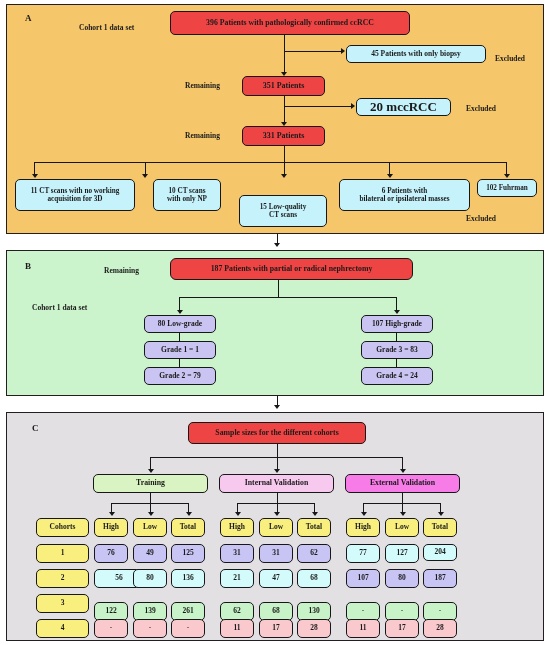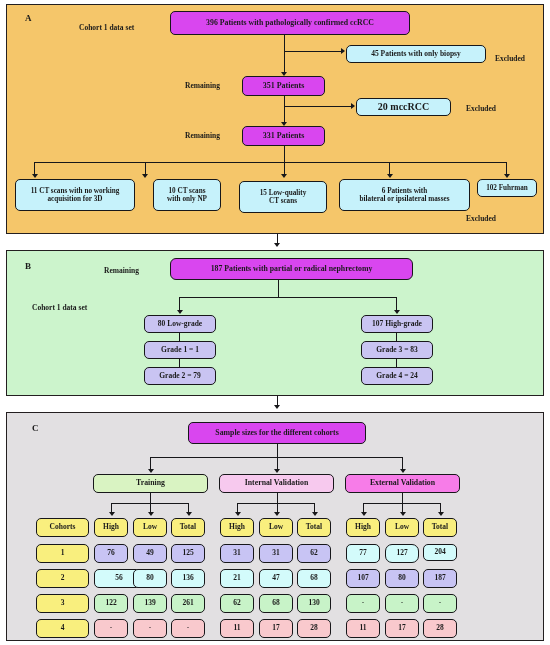--- a/index.html
+++ b/index.html
@@ -23,30 +23,30 @@
 
   
   .box{
     position:absolute;box-sizing:border-box;
     border:1.3px solid #17171a;border-radius:5px;
     display:flex;align-items:center;justify-content:center;
     text-align:center;font-weight:bold;color:#1a1a1a;
     line-height:1.12;
     padding:1px 2px;
   }
-  .yellow{background:#d946ef;}
+  .yellow{background:#ef4444;}
   .cyan{background:#c6f2fb;}
   .lav{background:#c9c4f2;}
   .pgreen{background:#d9f3c2;}
   .lpink{background:#f7c9ee;}
   .mpink{background:#f77ce8;}
   .cellyellow{background:#f9ef7e;}
   .celllav{background:#c8c4f4;}
   .cellcyan{background:#d3fbfb;}
-  .cellgreen{background:#c8f3c8;}
+  .cellgreen{background:#c8f3c8;margin-top:8px;}
   .cellpink{background:#f9c9cd;}
 
   
   .ltext{
     position:absolute;font-weight:bold;font-size:7.5px;color:#1a1a1a;
     white-space:nowrap;
   }
 
   
   .ln{position:absolute;background:#17171a;}
@@ -81,21 +81,21 @@
 
     <div class="box cyan" style="left:339px;top:40px;width:140px;height:18px;font-size:7.5px;">45 Patients with only biopsy</div>
 
     <div class="box yellow" style="left:235px;top:71px;width:83px;height:20px;font-size:8px;">351 Patients</div>
 
     <div class="ln vl" style="left:276.5px;top:91px;height:27px;"></div>
     <div class="ln hl" style="left:277px;top:101px;width:67px;"></div>
     <div class="arw arw-r" style="left:344px;top:98px;"></div>
     <div class="arw arw-d" style="left:274px;top:117px;"></div>
 
-    <div class="box cyan" style="left:349px;top:93px;width:95px;height:18px;font-size:10px;">20 mccRCC</div>
+    <div class="box cyan" style="left:349px;top:93px;width:95px;height:18px;font-size:13px;">20 mccRCC</div>
 
     <div class="box yellow" style="left:235px;top:121px;width:83px;height:20px;font-size:8px;">331 Patients</div>
 
     <div class="ln vl" style="left:276.5px;top:141px;height:17px;"></div>
     <div class="ln hl" style="left:27px;top:157px;width:473px;"></div>
     <div class="ln vl" style="left:27px;top:157px;height:13px;"></div>
     <div class="ln vl" style="left:137.5px;top:157px;height:13px;"></div>
     <div class="ln vl" style="left:276.5px;top:157px;height:13px;"></div>
     <div class="ln vl" style="left:382px;top:157px;height:13px;"></div>
     <div class="ln vl" style="left:499px;top:157px;height:13px;"></div>
@@ -108,21 +108,21 @@
     <div class="box cyan" style="left:8px;top:174px;width:120px;height:32px;font-size:7.2px;flex-direction:column;">
       <span>11 CT scans with no working</span>
       <span>acquisition for 3D</span>
     </div>
 
     <div class="box cyan" style="left:146px;top:174px;width:68px;height:32px;font-size:7.2px;flex-direction:column;">
       <span>10 CT scans</span>
       <span>with only NP</span>
     </div>
 
-    <div class="box cyan" style="left:232px;top:176px;width:88px;height:32px;font-size:7.2px;flex-direction:column;">
+    <div class="box cyan" style="left:232px;top:190px;width:88px;height:32px;font-size:7.2px;flex-direction:column;">
       <span>15 Low-quality</span>
       <span>CT scans</span>
     </div>
 
     <div class="box cyan" style="left:332px;top:174px;width:131px;height:32px;font-size:7.2px;flex-direction:column;">
       <span>6 Patients with</span>
       <span>bilateral or ipsilateral masses</span>
     </div>
 
     <div class="box cyan" style="left:470px;top:174px;width:60px;height:18px;font-size:7.2px;">102 Fuhrman</div>
@@ -222,21 +222,21 @@
     <div class="box cellyellow" style="left:416px;top:105px;width:34px;height:19px;font-size:7.5px;">Total</div>
 
     <div class="box cellyellow" style="left:29px;top:131px;width:53px;height:19px;font-size:7.5px;">1</div>
     <div class="box celllav" style="left:87px;top:131px;width:34px;height:19px;font-size:7.5px;">76</div>
     <div class="box celllav" style="left:126px;top:131px;width:34px;height:19px;font-size:7.5px;">49</div>
     <div class="box celllav" style="left:164px;top:131px;width:34px;height:19px;font-size:7.5px;">125</div>
     <div class="box celllav" style="left:213px;top:131px;width:34px;height:19px;font-size:7.5px;">31</div>
     <div class="box celllav" style="left:252px;top:131px;width:34px;height:19px;font-size:7.5px;">31</div>
     <div class="box celllav" style="left:290px;top:131px;width:34px;height:19px;font-size:7.5px;">62</div>
     <div class="box cellcyan" style="left:339px;top:131px;width:34px;height:19px;font-size:7.5px;">77</div>
-    <div class="box cellcyan" style="left:378px;top:131px;width:34px;height:19px;font-size:7.5px;border-radius:7px;">127</div>
+    <div class="box cellcyan" style="left:378px;top:131px;width:34px;height:19px;font-size:7.5px;">127</div>
     <div class="box cellcyan" style="left:416px;top:131px;width:34px;height:17px;font-size:7.5px;">204</div>
 
     <div class="box cellyellow" style="left:29px;top:156px;width:53px;height:19px;font-size:7.5px;">2</div>
     <div class="box cellcyan" style="left:87px;top:156px;width:50px;height:19px;font-size:7.5px;">56</div>
     <div class="box cellcyan" style="left:126px;top:156px;width:34px;height:19px;font-size:7.5px;">80</div>
     <div class="box cellcyan" style="left:164px;top:156px;width:34px;height:19px;font-size:7.5px;">136</div>
     <div class="box cellcyan" style="left:213px;top:156px;width:34px;height:19px;font-size:7.5px;">21</div>
     <div class="box cellcyan" style="left:252px;top:156px;width:34px;height:19px;font-size:7.5px;">47</div>
     <div class="box cellcyan" style="left:290px;top:156px;width:34px;height:19px;font-size:7.5px;">68</div>
     <div class="box celllav" style="left:339px;top:156px;width:34px;height:19px;font-size:7.5px;">107</div>

